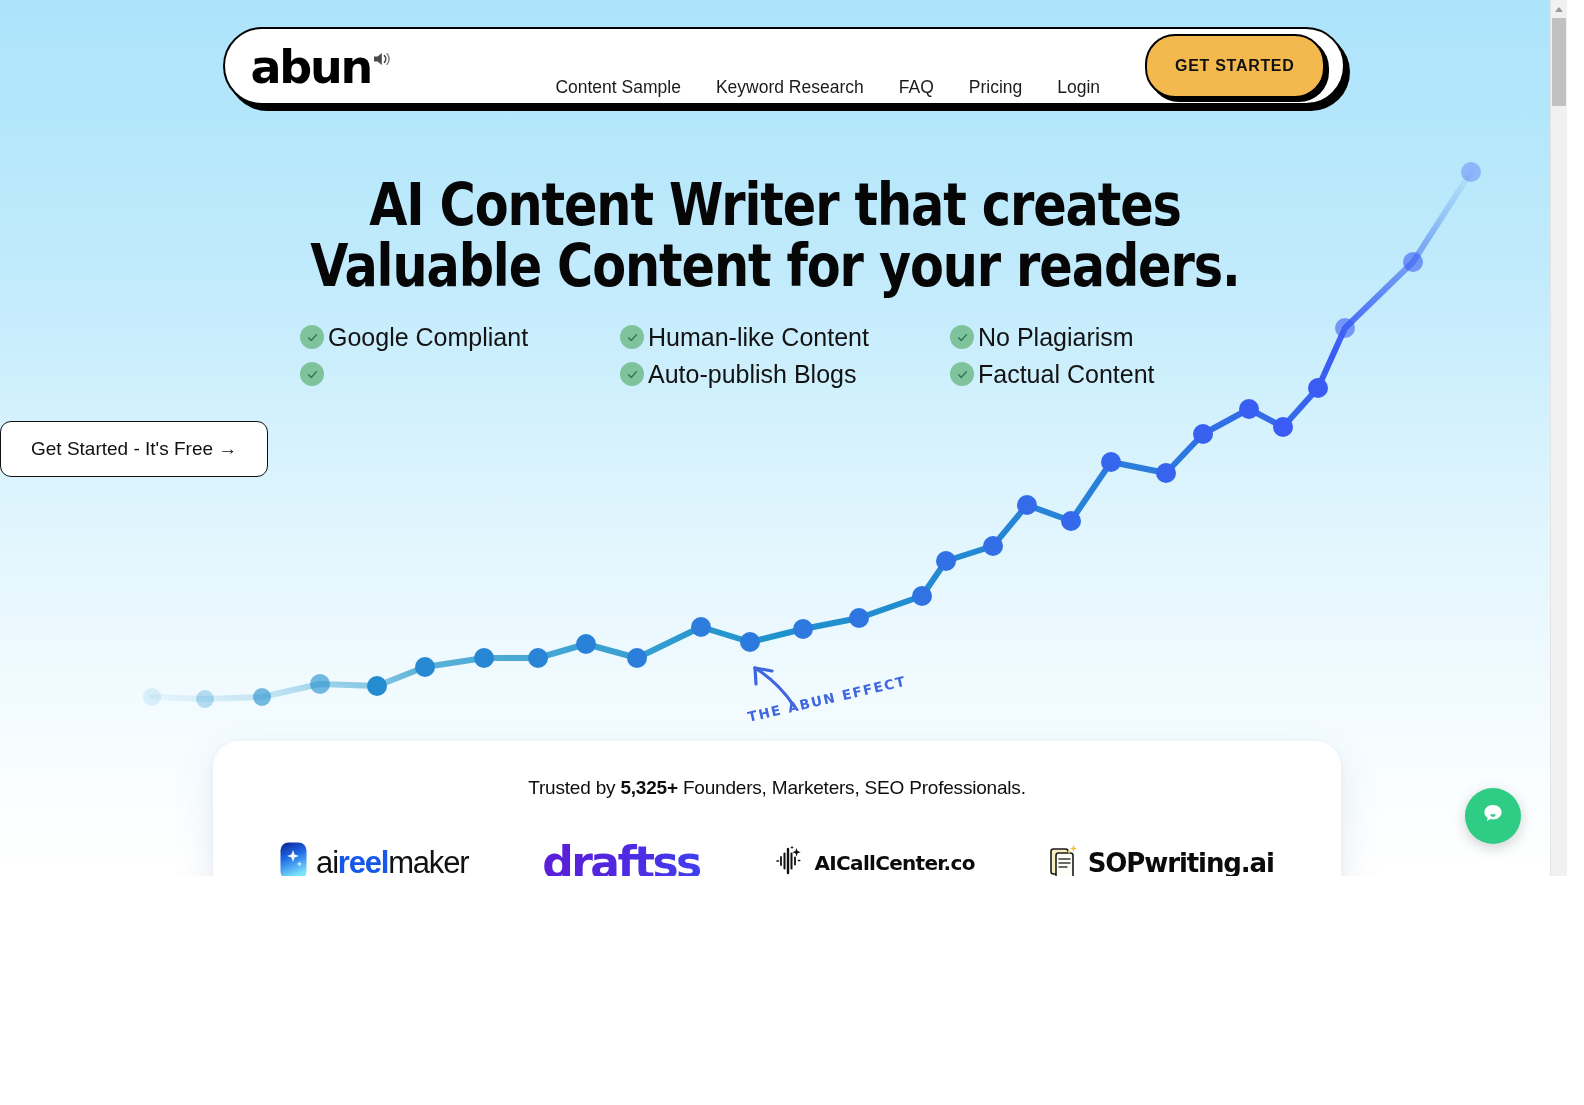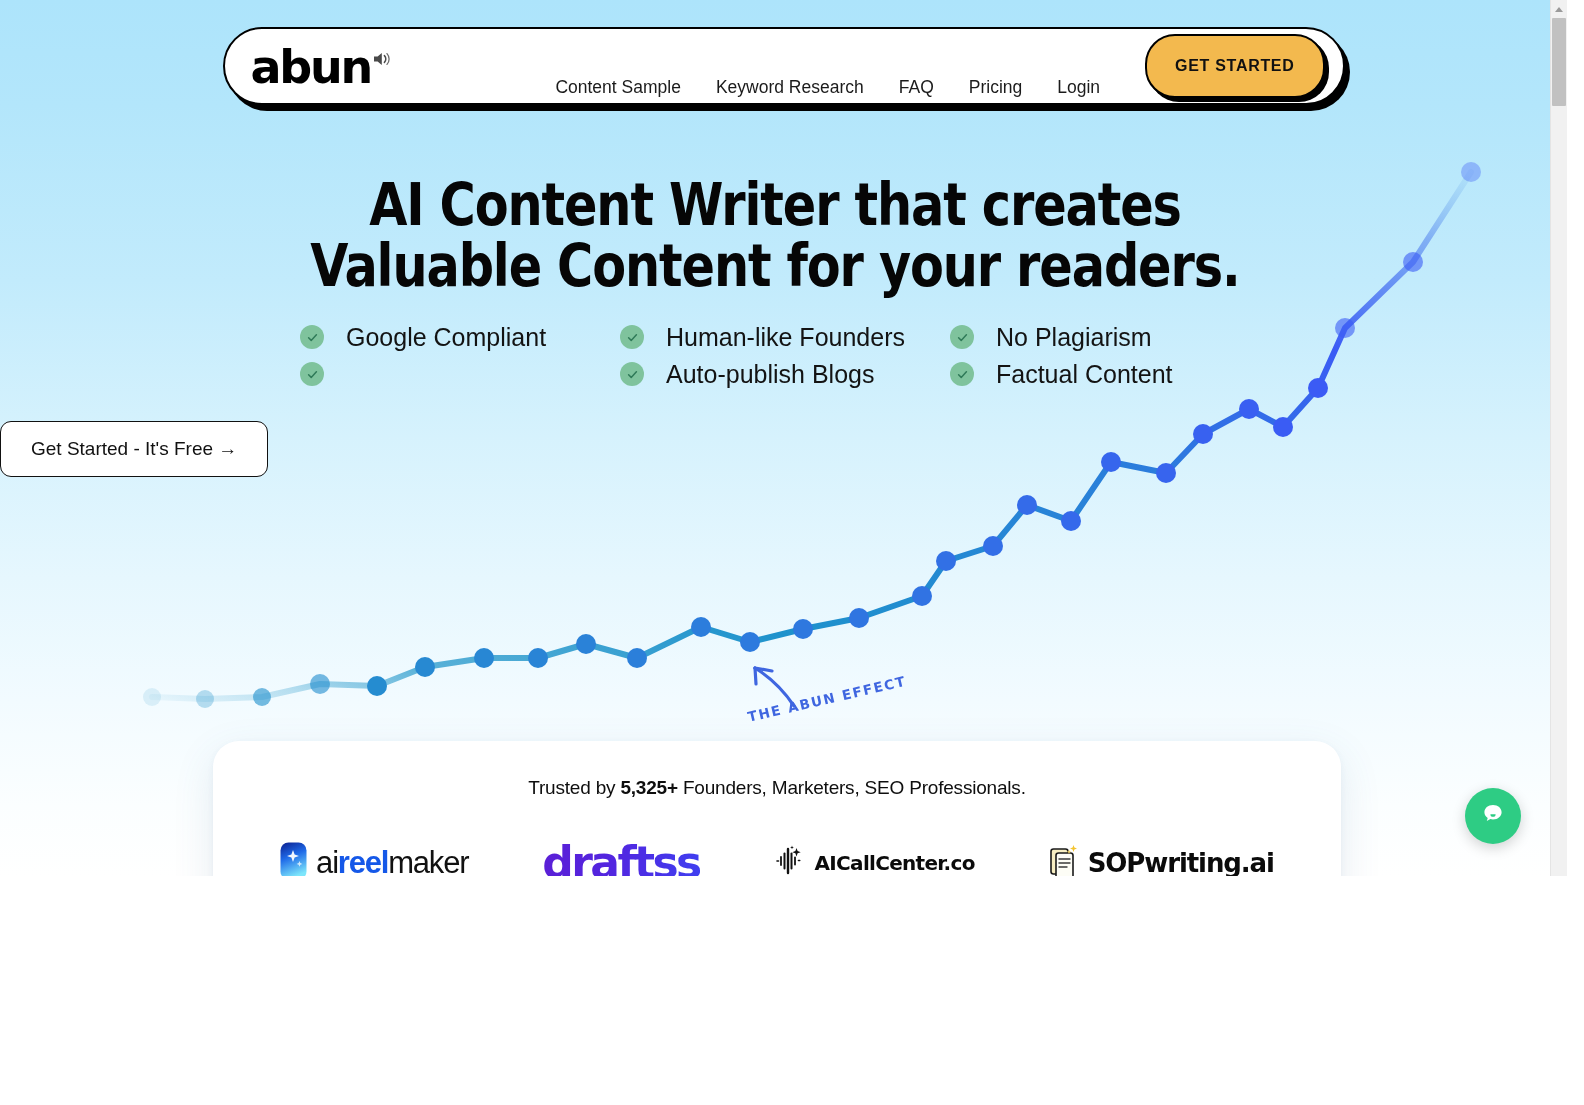--- a/index.html
+++ b/index.html
@@ -156,21 +156,21 @@
     margin-top: 26px;
     display: flex;
     flex-direction: column;
     align-items: center;
     gap: 8px;
   }
   .feature-row { display: flex; justify-content: center; }
   .feature {
     display: flex;
     align-items: center;
-    gap: 22px;
+    gap: 4px;
     font-size: 25px;
     color: #131313;
     white-space: nowrap;
   }
   .feature-col-1 { width: 320px; justify-content: flex-start; }
   .feature-col-2 { width: 330px; justify-content: flex-start; }
   .feature-col-3 { width: 300px; justify-content: flex-start; }
 
   .check {
     flex: none;
@@ -391,21 +391,21 @@
               </svg>
           </span>
           <span>Google Compliant</span>
         </div>
         <div class="feature feature-col-2">
           <span class="check">
             <svg width="13" height="13" viewBox="0 0 13 13">
                 <path d="M2.6 6.8l2.6 2.6 5.2-5.6" stroke="#2f7a58" stroke-width="1.5" fill="none" stroke-linecap="round" stroke-linejoin="round"></path>
               </svg>
           </span>
-          <span>Human-like Founders</span>
+          <span>Human-like Content</span>
         </div>
         <div class="feature feature-col-3">
           <span class="check">
             <svg width="13" height="13" viewBox="0 0 13 13">
                 <path d="M2.6 6.8l2.6 2.6 5.2-5.6" stroke="#2f7a58" stroke-width="1.5" fill="none" stroke-linecap="round" stroke-linejoin="round"></path>
               </svg>
           </span>
           <span>No Plagiarism</span>
         </div>
       </div>

